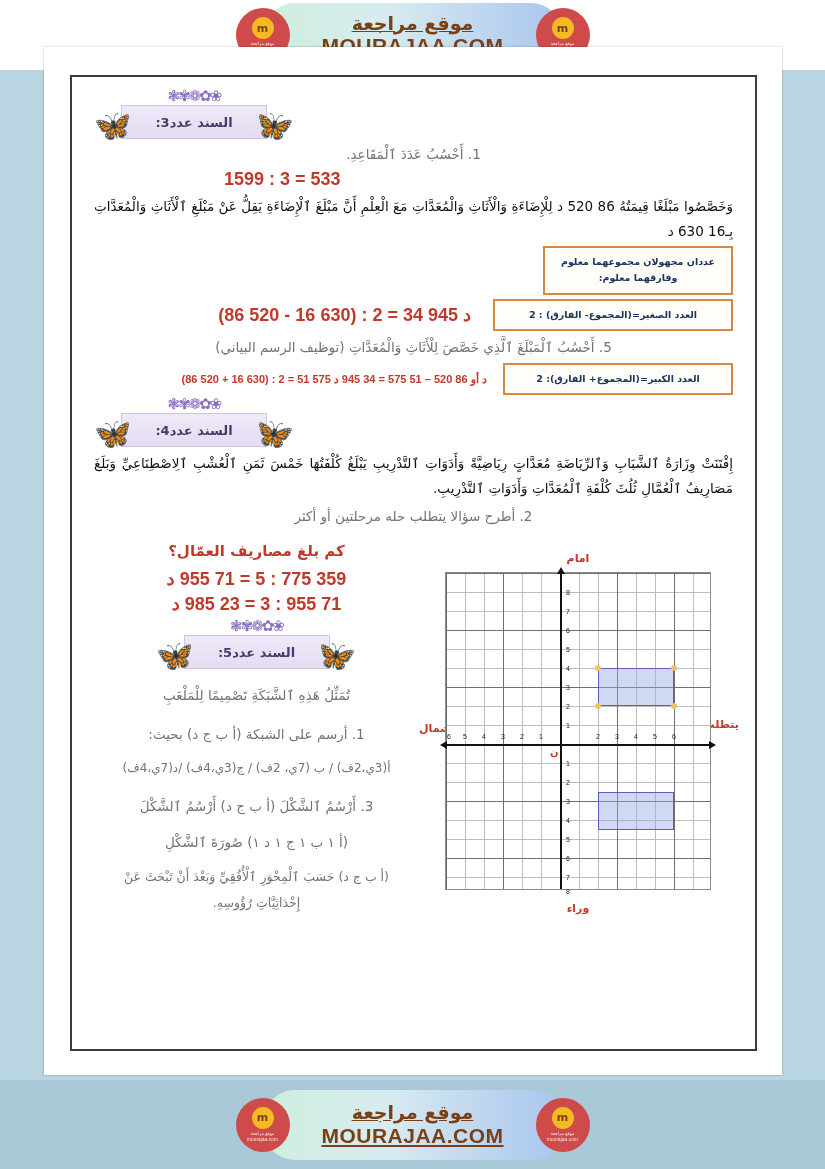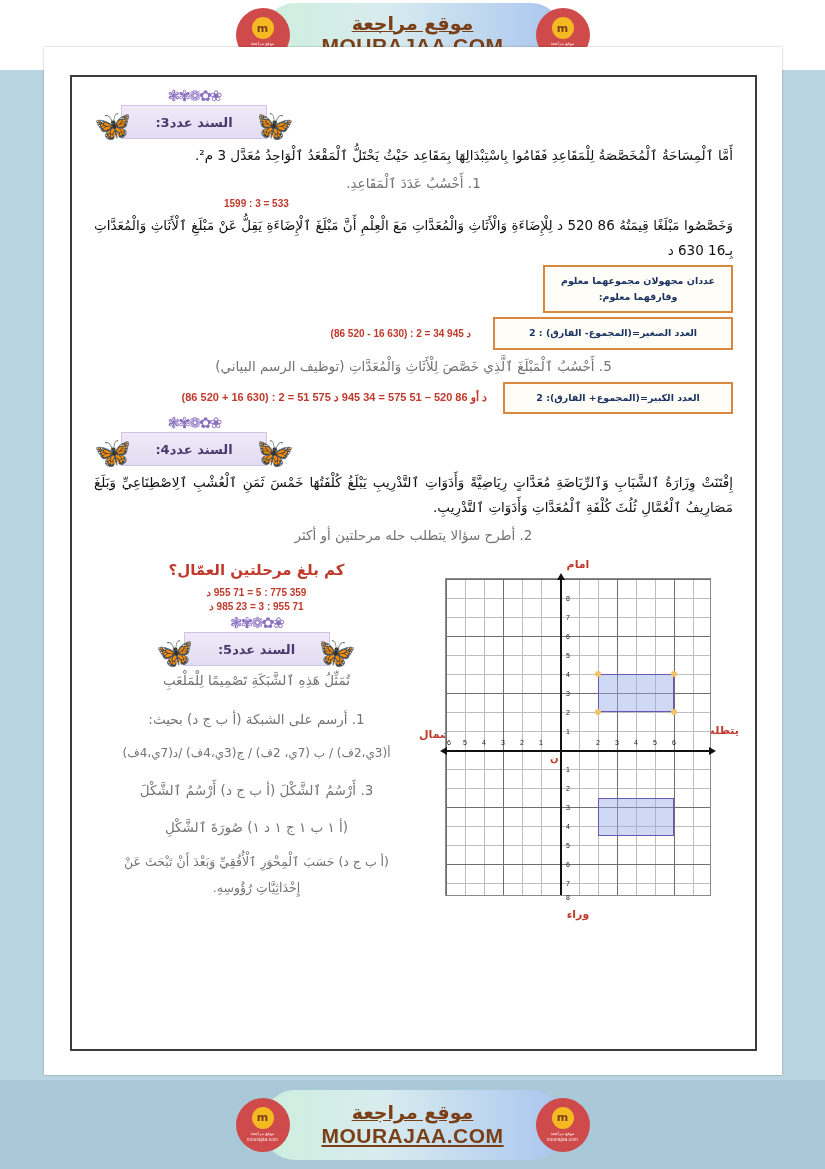--- a/index.html
+++ b/index.html
@@ -113,41 +113,41 @@
     font-size:13.5px; color:#737373; line-height:1.8;
     text-align:center; margin:3px 0;
     font-family:"DejaVu Sans", sans-serif;
   }
   .q.c { text-align:center; }
   .bold { font-weight:bold; }
 
   .calc {
     color:#c0392b; font-weight:bold;
     font-family:"Liberation Sans", sans-serif;
-    font-size:10px; direction:ltr;
+    font-size:18px; direction:ltr;
     text-align:left; margin:3px 0;
   }
   .calc.rightish { text-align:left; padding-left:130px; }
   .calc.ar { direction:rtl; text-align:center; }
 
   
   .note {
     border:2px solid #d9893f;
     background:#fffdf8;
     padding:6px 10px;
     font-family:"DejaVu Sans", sans-serif;
     font-size:9.5px; color:#1c3461; font-weight:bold;
     line-height:1.7; text-align:center;
     display:inline-block;
   }
 
   .row { display:flex; align-items:center; gap:14px; }
 
   
-  .figwrap { position:relative; width:310px; height:365px; margin-top:6px; }
+  .figwrap { position:relative; width:310px; height:365px; margin-top:19px; }
   .grid {
     position:absolute; left:22px; top:22px;
     width:266px; height:318px;
     border:1px solid #8a8a8a;
     background:
       repeating-linear-gradient(to right, #bdbdbd 0 1px, transparent 1px 19px),
       repeating-linear-gradient(to bottom, #bdbdbd 0 1px, transparent 1px 19px);
     background-color:#fff;
   }
   .grid-major {
@@ -215,21 +215,20 @@
 <div class="paper">
 <div class="sheet">
 
   <div class="sec-head" style="margin-right:auto;margin-left:0;">
     <div class="flowers">❀✿❁✾❃</div>
     <div class="bfly l">🦋</div>
     <div class="bfly r">🦋</div>
     <div class="sec-box">السند عدد3:</div>
   </div>
 
-  <div class="para">أَمَّا ٱلْمِسَاحَةُ ٱلْمُخَصَّصَةُ لِلْمَقَاعِدِ فَقَامُوا بِاسْتِبْدَالِهَا بِمَقَاعِد حَيْثُ يَحْتَلُّ ٱلْمَقْعَدُ ٱلْوَاحِدُ مُعَدَّل 3 م².</div>
   <div class="q c">1.  أَحْسُبُ عَدَدَ ٱلْمَقَاعِدِ.</div>
   <div class="calc rightish">1599 : 3 = 533</div>
 
   <div class="para">وَخَصَّصُوا مَبْلَغًا قِيمَتُهُ 86 520 د لِلْإِضَاءَةِ وَالْأَثَاثِ وَالْمُعَدَّاتِ مَعَ الْعِلْمِ أَنَّ مَبْلَغَ ٱلْإِضَاءَةِ يَقِلُّ عَنْ مَبْلَغِ ٱلْأَثَاثِ وَالْمُعَدَّاتِ بِـ16 630 د</div>
 
   <div class="row">
     <div class="note" style="width:190px;">عددان مجهولان مجموعهما معلوم وفارقهما معلوم:</div>
     <div style="flex:1"></div>
   </div>
 
@@ -310,32 +309,32 @@
         <div class="tick" style="left:171px;top:163px;">3</div>
         <div class="tick" style="left:190px;top:163px;">4</div>
         <div class="tick" style="left:209px;top:163px;">5</div>
         <div class="tick" style="left:228px;top:163px;">6</div>
 
         <div class="origin" style="left:104px;top:174px;">ن</div>
       </div>
     </div>
 
     <div class="split-right">
-      <div class="q c bold" style="color:#c0392b;font-size:15px;">كم بلغ مرحلتين العمّال؟</div>
+      <div class="q c bold" style="color:#c0392b;font-size:15px;">كم بلغ مصاريف العمّال؟</div>
       <div class="calc ar">359 775 : 5 = 71 955 د</div>
       <div class="calc ar">71 955 : 3 = 23 985 د</div>
 
       <div class="sec-head" style="margin:6px auto 0 auto;">
         <div class="flowers">❀✿❁✾❃</div>
         <div class="bfly l">🦋</div>
         <div class="bfly r">🦋</div>
         <div class="sec-box">السند عدد5:</div>
       </div>
 
-      <div class="q c" style="margin-top:2px;text-align:center;">تُمَثِّلُ هَذِهِ ٱلشَّبَكَةِ تَصْمِيمًا لِلْمَلْعَبِ</div>
+      <div class="q c" style="margin-top:14px;text-align:center;">تُمَثِّلُ هَذِهِ ٱلشَّبَكَةِ تَصْمِيمًا لِلْمَلْعَبِ</div>
       <div class="q c" style="margin-top:14px;">1.  أرسم على الشبكة (أ ب ج د) بحيث:</div>
       <div class="q c" style="font-size:12px;margin-top:12px;">أ(3ي،2ف) / ب (7ي، 2ف) / ج(3ي،4ف) /د(7ي،4ف)</div>
       <div class="q c" style="margin-top:14px;">3.  أَرْسُمُ ٱلشَّكْلَ (أ ب ج د) أَرْسُمُ ٱلشَّكْلَ</div>
       <div class="q c" style="margin-top:12px;">(أ ١ ب ١ ج ١ د ١) صُورَةَ ٱلشَّكْلِ</div>
       <div class="q c" style="font-size:12.5px;margin-top:12px;">(أ ب ج د) حَسَبَ ٱلْمِحْوَرِ ٱلْأُفُقِيِّ وَبَعْدَ أَنْ تَبْحَثَ عَنْ</div>
       <div class="q c" style="font-size:12.5px;">إِحْدَاثِيَّاتِ رُؤُوسِهِ.</div>
     </div>
 
   </div>
 

